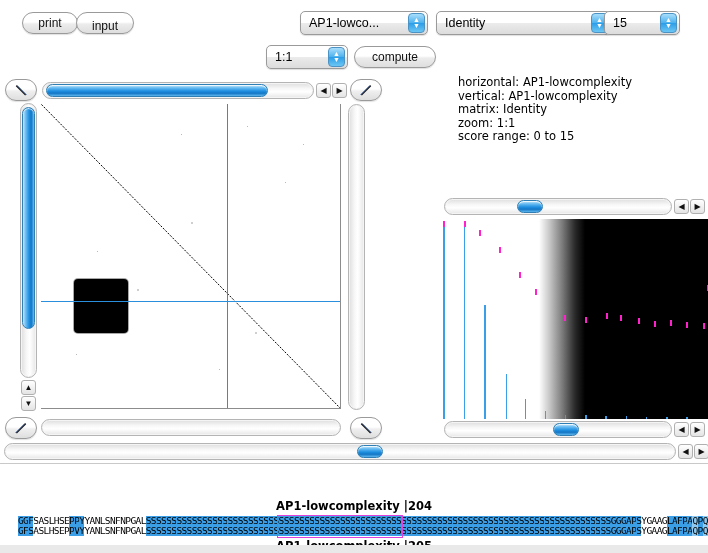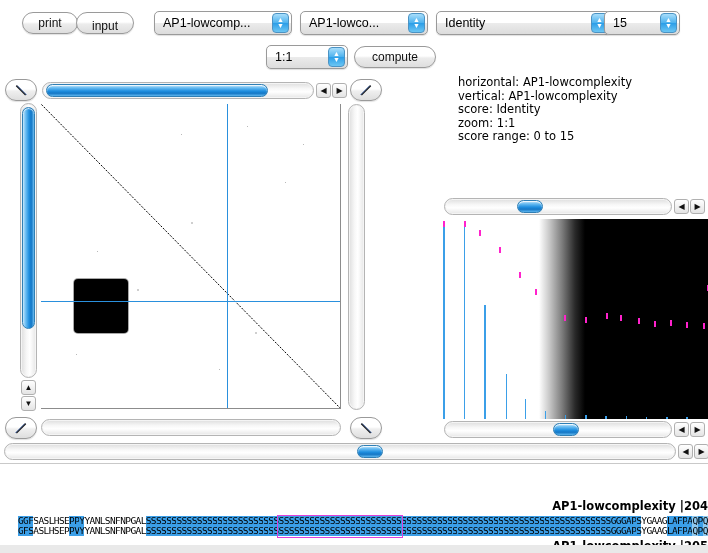--- a/index.html
+++ b/index.html
@@ -99,21 +99,21 @@
   
   #ov { position:absolute; overflow:hidden; background:#ffffff; }
   #ov .grad { position:absolute; top:0; bottom:0; }
   #ov .blk { position:absolute; top:0; bottom:0; background:#000; }
   #ov .bline { position:absolute; width:1.5px; background:#3b9fe8; }
   #ov .mtick { position:absolute; width:2px; height:6px; background:#ff22cc; }
 
   
   #seqpanel { position:absolute; left:0; right:0; background:#fff; }
   .seqlabel {
-    text-align:right; font-size:11.5px; font-weight:bold; color:#000;
+    text-align:center; font-size:11.5px; font-weight:bold; color:#000;
     font-family:"DejaVu Sans", sans-serif; white-space:nowrap;
   }
   .seqrow {
     font-family:"DejaVu Sans Mono", monospace;
     font-size:9.5px; letter-spacing:0px; white-space:pre;
     line-height:10px; height:10px; color:#000;
     position:relative; padding-left:18px;
   }
   .seqrow span { display:inline-block; width:5.12px; text-align:center; }
   .hl { background:#3b9fe8; }
@@ -130,27 +130,20 @@
 <div id="app">
 
   <div class="aqua-btn" style="position:absolute;left:22px;top:12px;width:56px;">
     <span>print</span>
   </div>
 
   <div class="aqua-btn" style="position:absolute;left:76px;top:12px;width:58px;align-items:flex-end;">
     <span>input</span>
   </div>
 
-  <div class="popup" style="left:154px;top:11px;width:138px;">
-    <span class="pv">AP1-lowcomp...</span>
-    <span class="arrows">
-        <i>▲</i>
-        <i>▼</i>
-      </span>
-  </div>
 
   <div class="popup" style="left:300px;top:11px;width:128px;">
     <span class="pv">AP1-lowco...</span>
     <span class="arrows">
         <i>▲</i>
         <i>▼</i>
       </span>
   </div>
 
   <div class="popup" style="left:436px;top:11px;width:175px;">
@@ -177,21 +170,21 @@
       </span>
   </div>
 
   <div class="aqua-btn" style="position:absolute;left:354px;top:46px;width:82px;">
     <span>compute</span>
   </div>
 
   <div id="info" style="left:458px;top:76px;">
     <div>horizontal: AP1-lowcomplexity</div>
     <div>vertical: AP1-lowcomplexity</div>
-    <div>score: Identity</div>
+    <div>matrix: Identity</div>
     <div>zoom: 1:1</div>
     <div>score range: 0 to 15</div>
   </div>
 
   <div class="diag-btn" style="left:5px;top:79px;">
     <svg class="gl" viewBox="0 0 32 22">
       <line x1="11" y1="6" x2="21" y2="16" stroke="#1b1b1b" stroke-width="1.6"></line>
       <line x1="12" y1="6" x2="22" y2="16" stroke="#4a6fb5" stroke-width="0.9"></line>
     </svg>
   </div>

